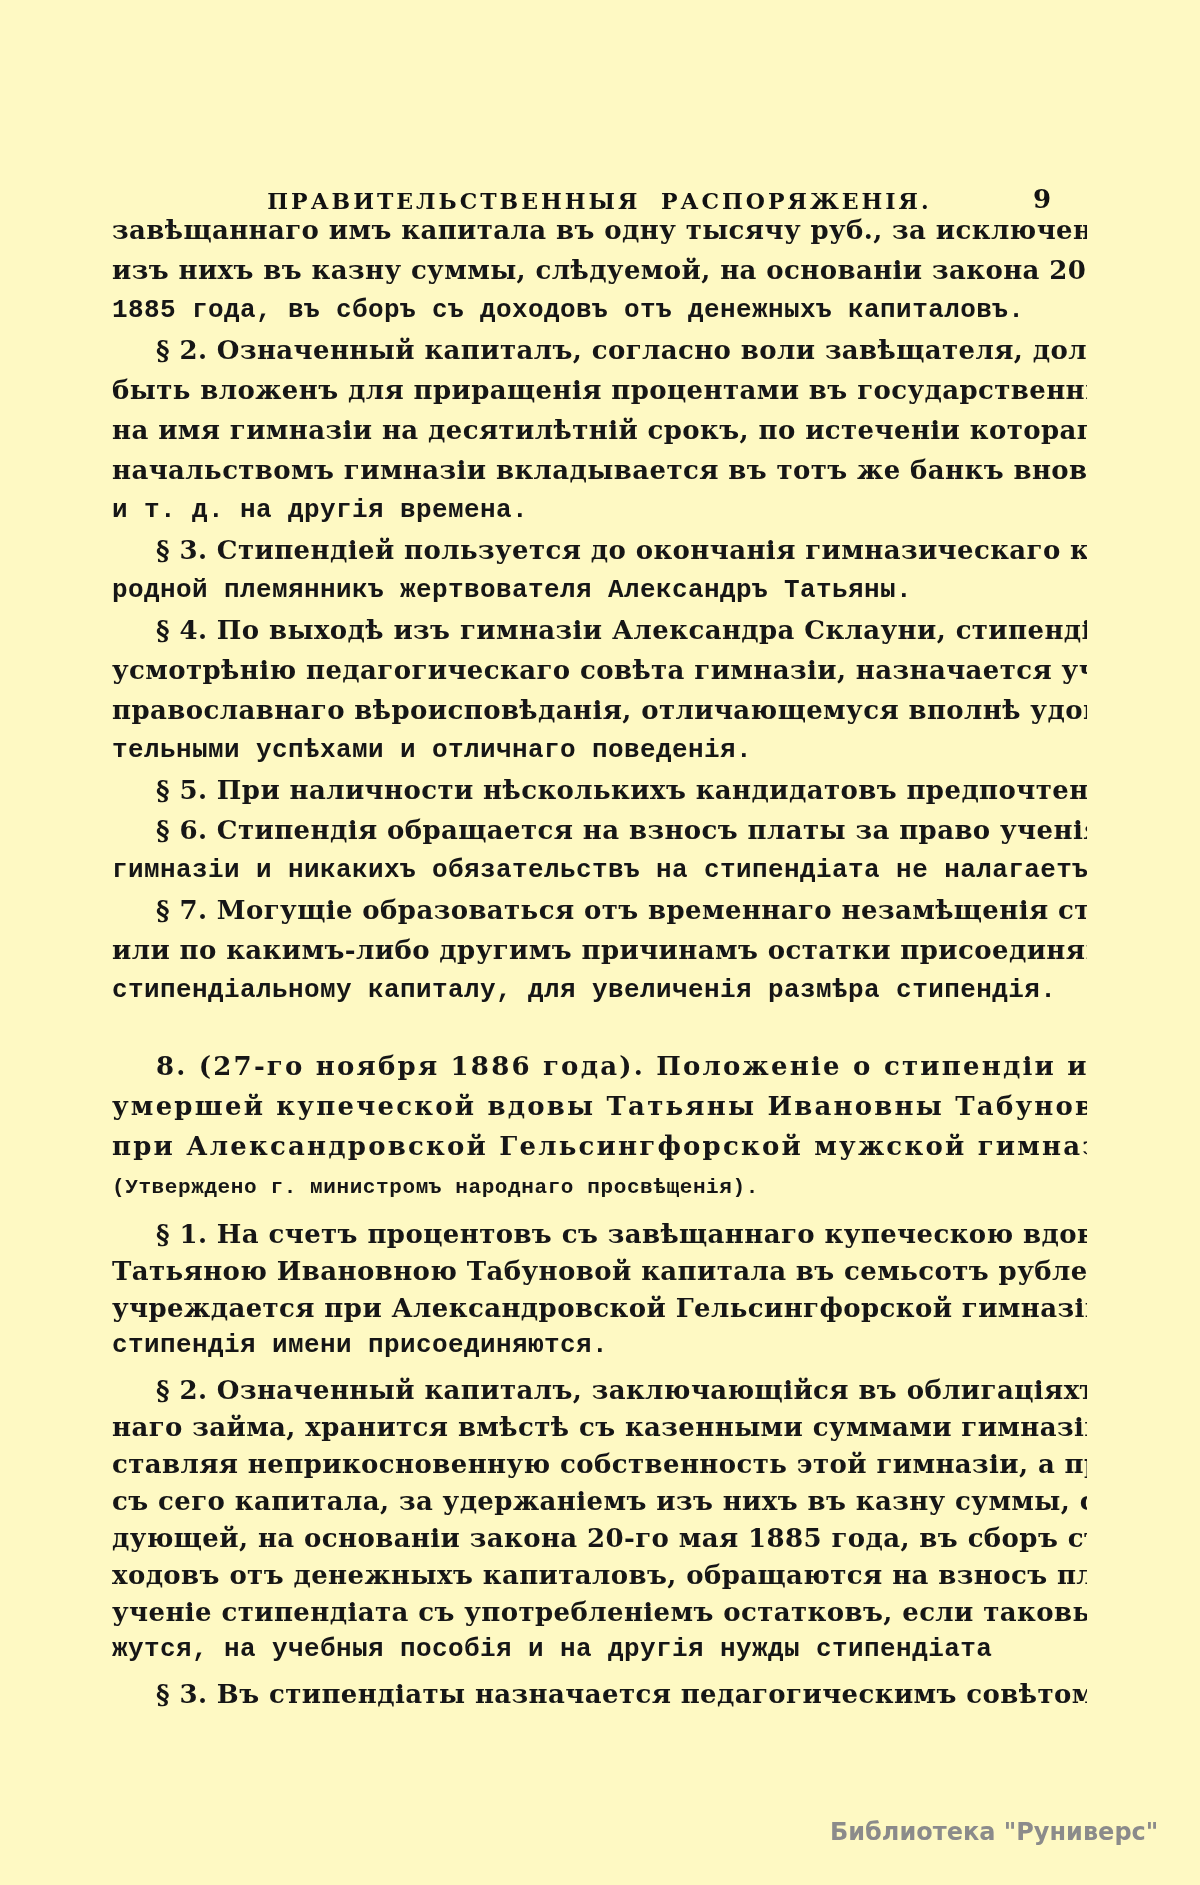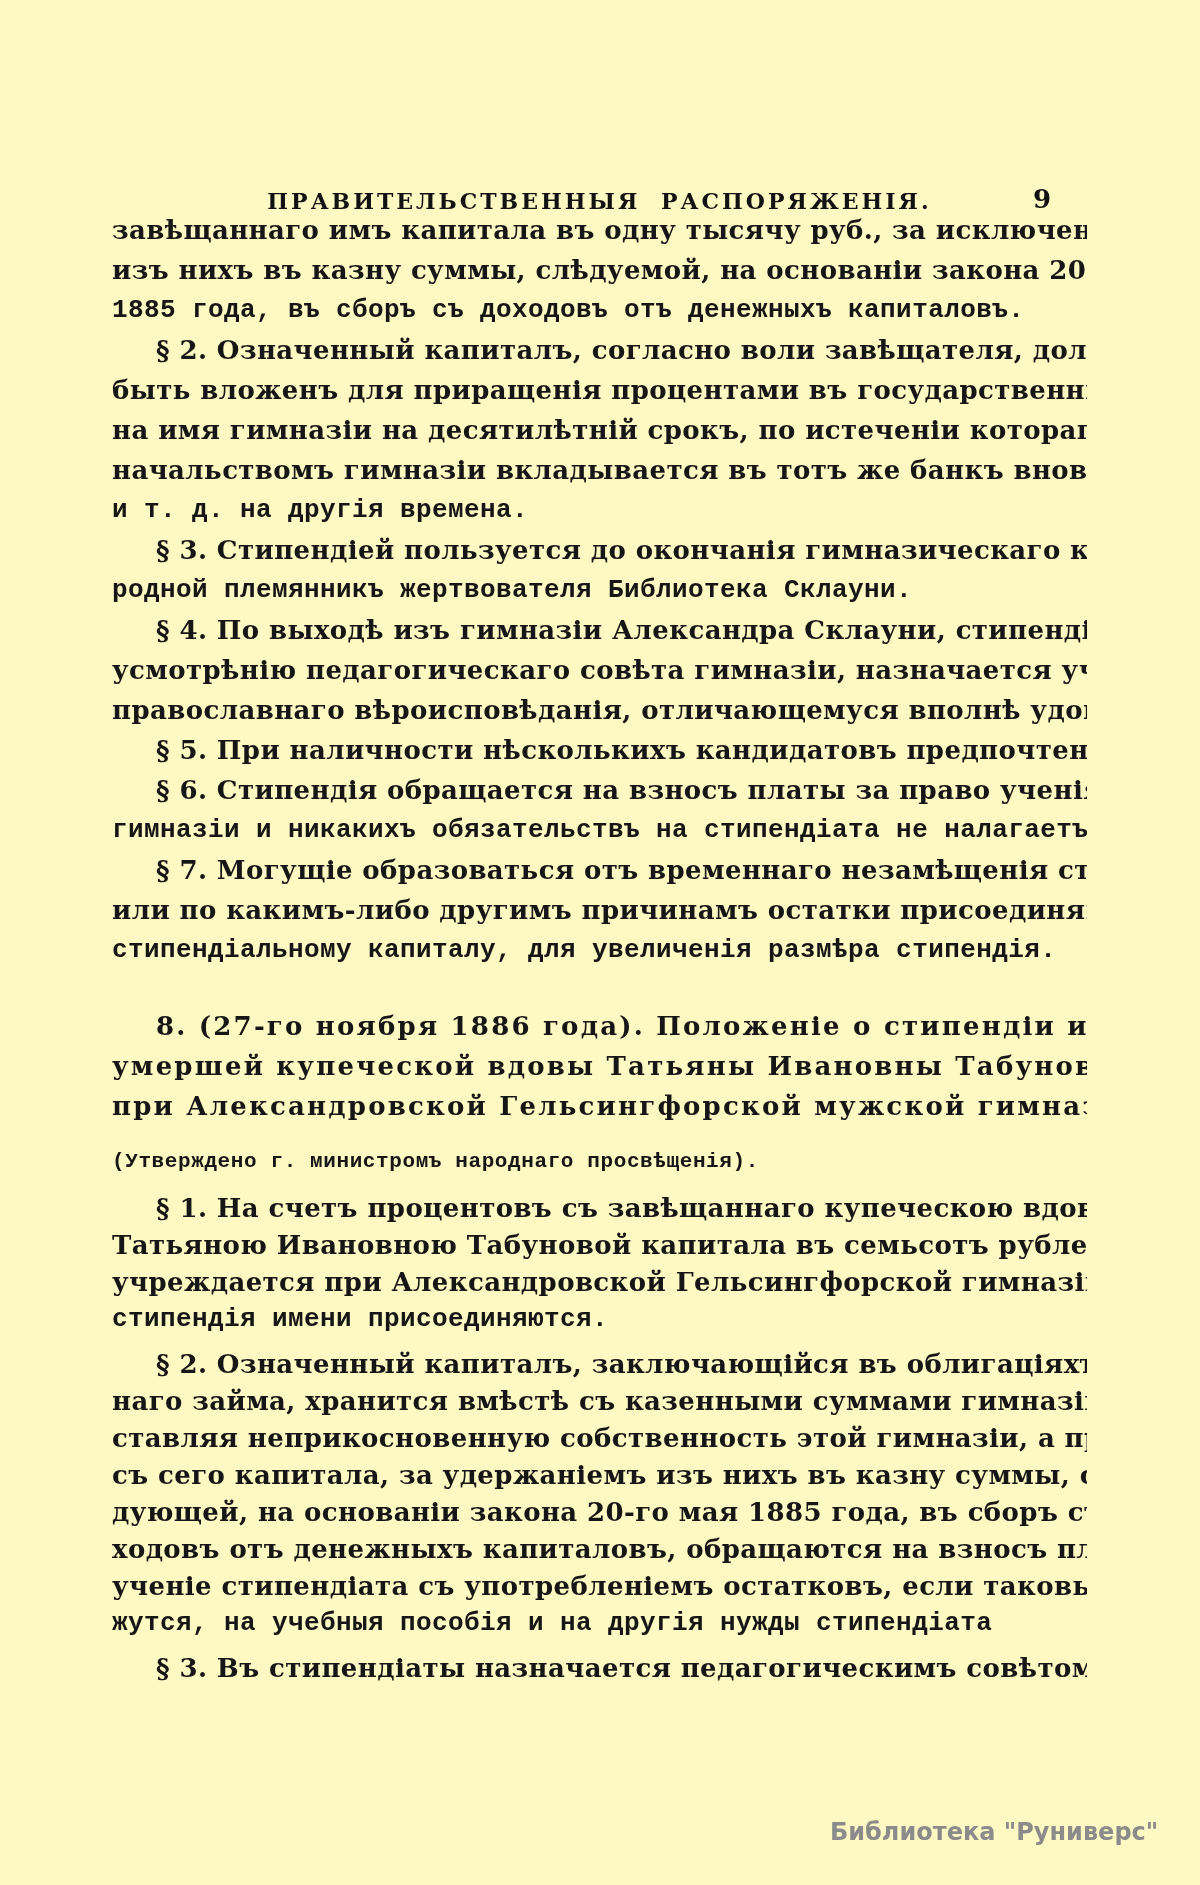--- a/index.html
+++ b/index.html
@@ -42,21 +42,21 @@
   .sec2 .line { line-height:37px; height:37px; }
   .line.endl { text-align-last:left;font-family:Liberation Mono, monospace; }
   .line.ind { text-indent:44px; }
   .block-heading {
     margin-top:36px;
     font-weight:bold;
     letter-spacing:2.2px;
   }
   .block-heading .line { line-height:40px; height:40px; }
   .block-subheading {
-    margin-top:16px;
+    margin-top:2px;
     text-align:center;
     font-size:21px;
     line-height:32px;
     letter-spacing:0.6px;
     font-weight:bold;
   }
   .sec2 { margin-top:8px; }
   .watermark {
     position:absolute;
     left:830px; top:1818px; width:260px;
@@ -84,26 +84,27 @@
       </div>
       <div class="block-paragraph sec1">
         <div class="line ind">§ 2. Означенный капиталъ, согласно воли завѣщателя, долженъ</div>
         <div class="line">быть вложенъ для приращенія процентами въ государственный банкъ</div>
         <div class="line">на имя гимназіи на десятилѣтній срокъ, по истеченіи котораго снова</div>
         <div class="line">начальствомъ гимназіи вкладывается въ тотъ же банкъ вновь на 10 лѣтъ</div>
         <div class="line endl">и т. д. на другія времена.</div>
       </div>
       <div class="block-paragraph sec1">
         <div class="line ind">§ 3. Стипендіей пользуется до окончанія гимназическаго курса</div>
-        <div class="line endl">родной племянникъ жертвователя Библиотека Склауни.</div>
+        <div class="line endl">родной племянникъ жертвователя Александръ Татьяны.</div>
       </div>
       <div class="block-paragraph sec1">
         <div class="line ind">§ 4. По выходѣ изъ гимназіи Александра Склауни, стипендія, по</div>
         <div class="line">усмотрѣнію педагогическаго совѣта гимназіи, назначается ученику</div>
         <div class="line">православнаго вѣроисповѣданія, отличающемуся вполнѣ удовлетвори-</div>
+        <div class="line endl">тельными успѣхами и отличнаго поведенія.</div>
       </div>
       <div class="block-paragraph sec1">
         <div class="line ind">§ 5. При наличности нѣсколькихъ кандидатовъ предпочтеніе</div>
       </div>
       <div class="block-paragraph sec1">
         <div class="line ind">§ 6. Стипендія обращается на взносъ платы  за право ученія въ</div>
         <div class="line endl">гимназіи и никакихъ обязательствъ на стипендіата не налагаетъ.</div>
       </div>
       <div class="block-paragraph sec1">
         <div class="line ind">§ 7. Могущіе образоваться отъ временнаго незамѣщенія стипендіи</div>

